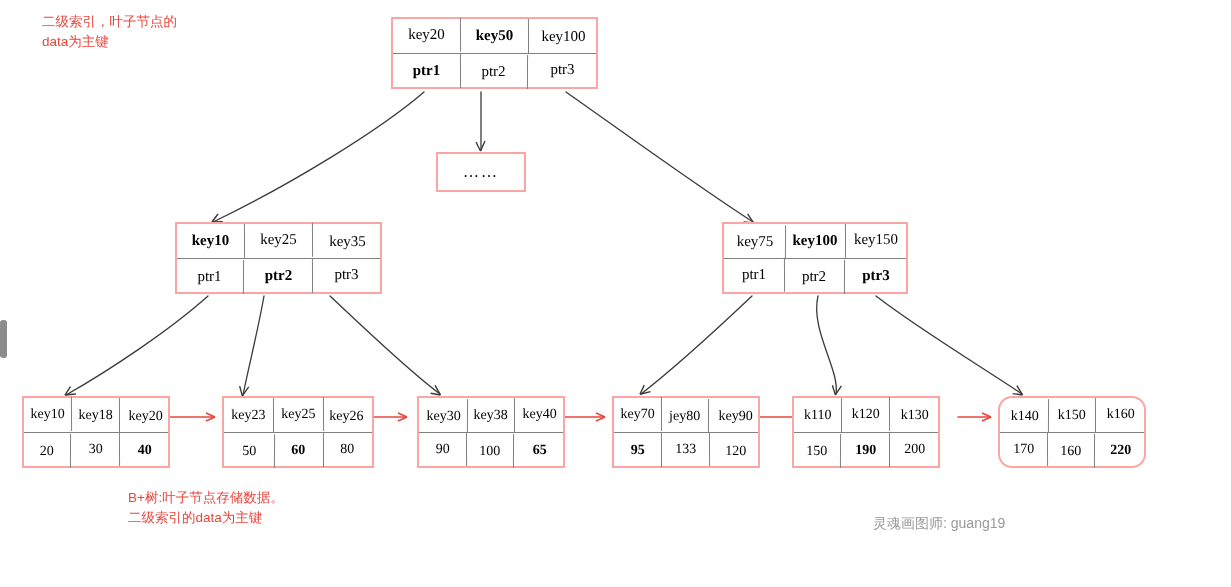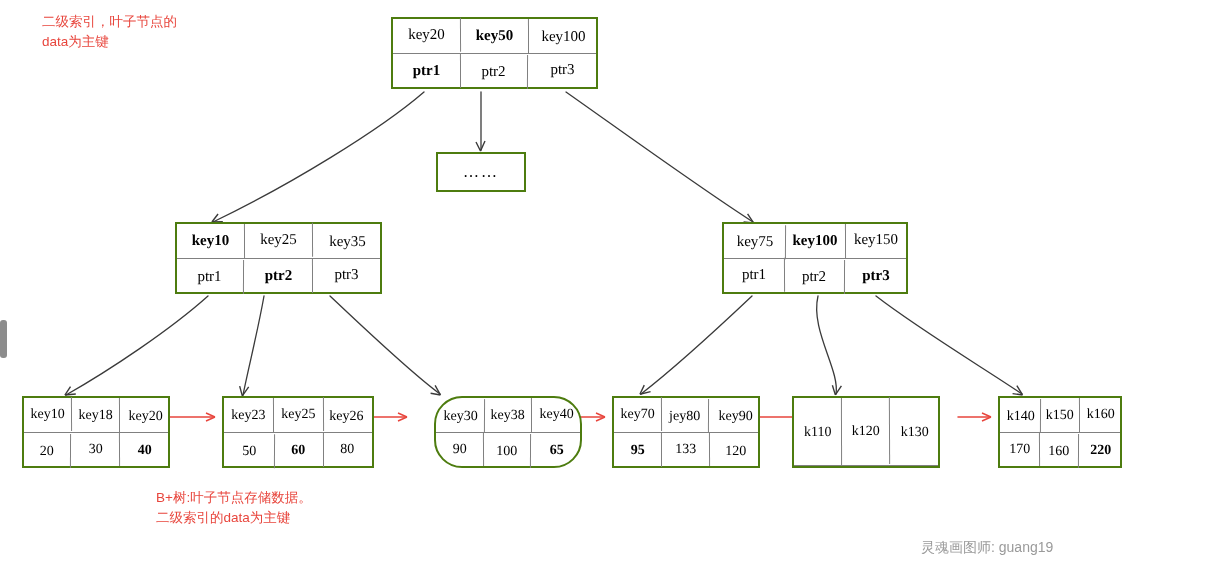--- a/index.html
+++ b/index.html
@@ -28,21 +28,21 @@
     position: absolute;
     left: 0; top: 0;
     width: 1231px;
     height: 587px;
     pointer-events: none;
   }
 
   
   .node {
     position: absolute;
-    border: 2px solid #4d7c0f;
+    border: 2px solid #fca5a5;
     background: #ffffff;
     display: flex;
     flex-direction: column;
   }
   .node .row {
     display: flex;
     flex: 1 1 auto;
   }
   .node .row.top {
     border-bottom: 1px solid #808080;
@@ -70,49 +70,48 @@
   #ellipsis-node  { left: 436px; top: 152px; width: 90px;  height: 40px;
                     flex-direction: row; align-items: center; justify-content: center; }
   #ellipsis-node .dots { font-size: 16px; letter-spacing: 2px; }
 
   #internal-left  { left: 175px; top: 222px; width: 207px; height: 72px; }
   #internal-right { left: 722px; top: 222px; width: 186px; height: 72px; }
 
   .leaf { height: 72px; }
   #leaf-1 { left: 22px;   top: 396px; width: 148px; }
   #leaf-2 { left: 222px;  top: 396px; width: 152px; }
-  #leaf-3 { left: 434px;  top: 396px; width: 148px; border-radius: 28px; }
+  #leaf-3 { left: 417px;  top: 396px; width: 148px; }
   #leaf-4 { left: 612px;  top: 396px; width: 148px; }
   #leaf-5 { left: 792px;  top: 396px; width: 148px; }
-  #leaf-6 { left: 998px;  top: 396px; width: 124px; }
+  #leaf-6 { left: 998px;  top: 396px; width: 148px; border-radius: 14px; }
 
   .leaf .cell { font-size: 14px; }
   .leaf .row.top .cell { font-weight: 400; }
 
   
   .annotation {
     position: absolute;
     color: #e8453c;
     font-size: 13.5px;
     line-height: 1.5;
     font-family: "Liberation Sans", "DejaVu Sans", sans-serif;
     white-space: pre-line;
   }
   #annotation-top    { left: 42px;  top: 12px;  width: 260px; }
-  #annotation-bottom { left: 128px; top: 488px; width: 300px; margin-left: 28px; }
+  #annotation-bottom { left: 128px; top: 488px; width: 300px; }
 
   #signature {
     position: absolute;
-    left: 921px;
+    left: 873px;
     top: 515px;
     color: #9a9a9a;
     font-size: 14px;
     font-family: "Liberation Sans", "DejaVu Sans", sans-serif;
     white-space: nowrap;
-    margin-top: 24px;
   }
 
   #left-scrollbar {
     position: absolute;
     left: 0px;
     top: 320px;
     width: 7px;
     height: 38px;
     background: #8c8c8c;
     border-radius: 3px;
@@ -253,20 +252,25 @@
       <div class="cell j2">120</div>
     </div>
   </div>
 
   <div class="node leaf" id="leaf-5">
     <div class="row top">
       <div class="cell j3">k110</div>
       <div class="cell j1">k120</div>
       <div class="cell j3">k130</div>
     </div>
+    <div class="row">
+      <div class="cell j4">150</div>
+      <div class="cell j3">190</div>
+      <div class="cell j1">200</div>
+    </div>
   </div>
 
   <div class="node leaf" id="leaf-6">
     <div class="row top">
       <div class="cell j2">k140</div>
       <div class="cell j3">k150</div>
       <div class="cell j1">k160</div>
     </div>
     <div class="row">
       <div class="cell j1">170</div>

